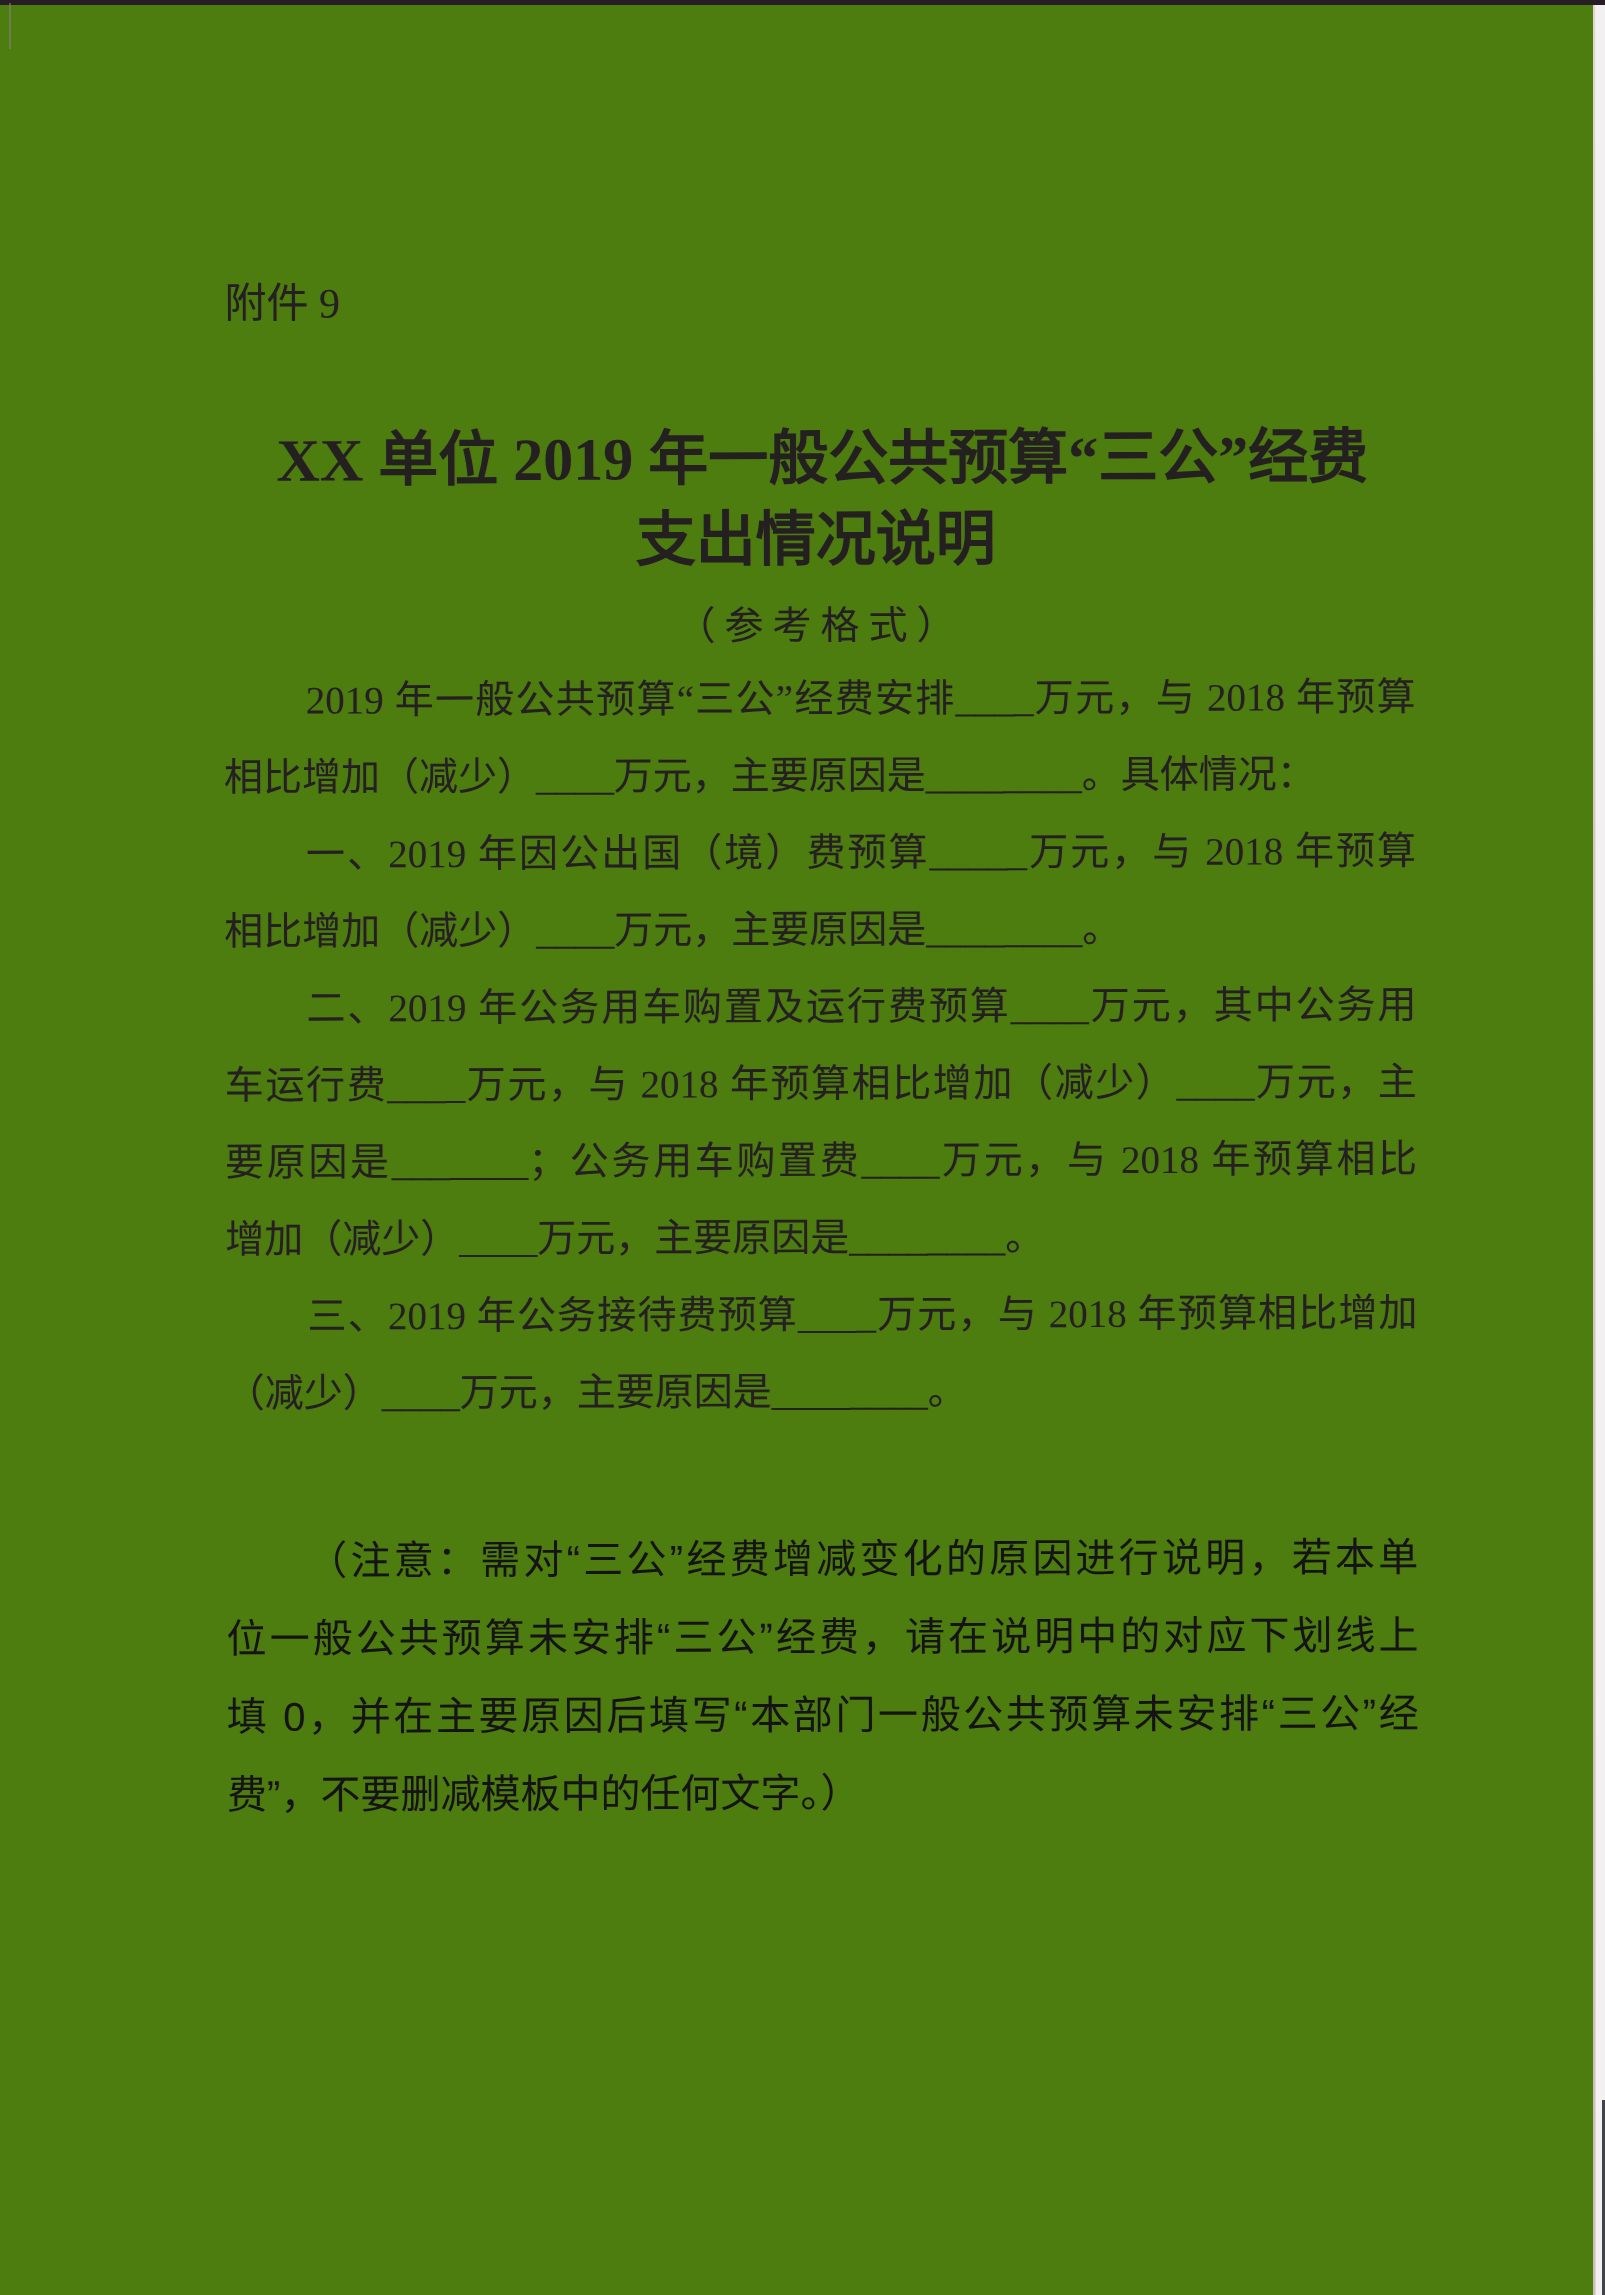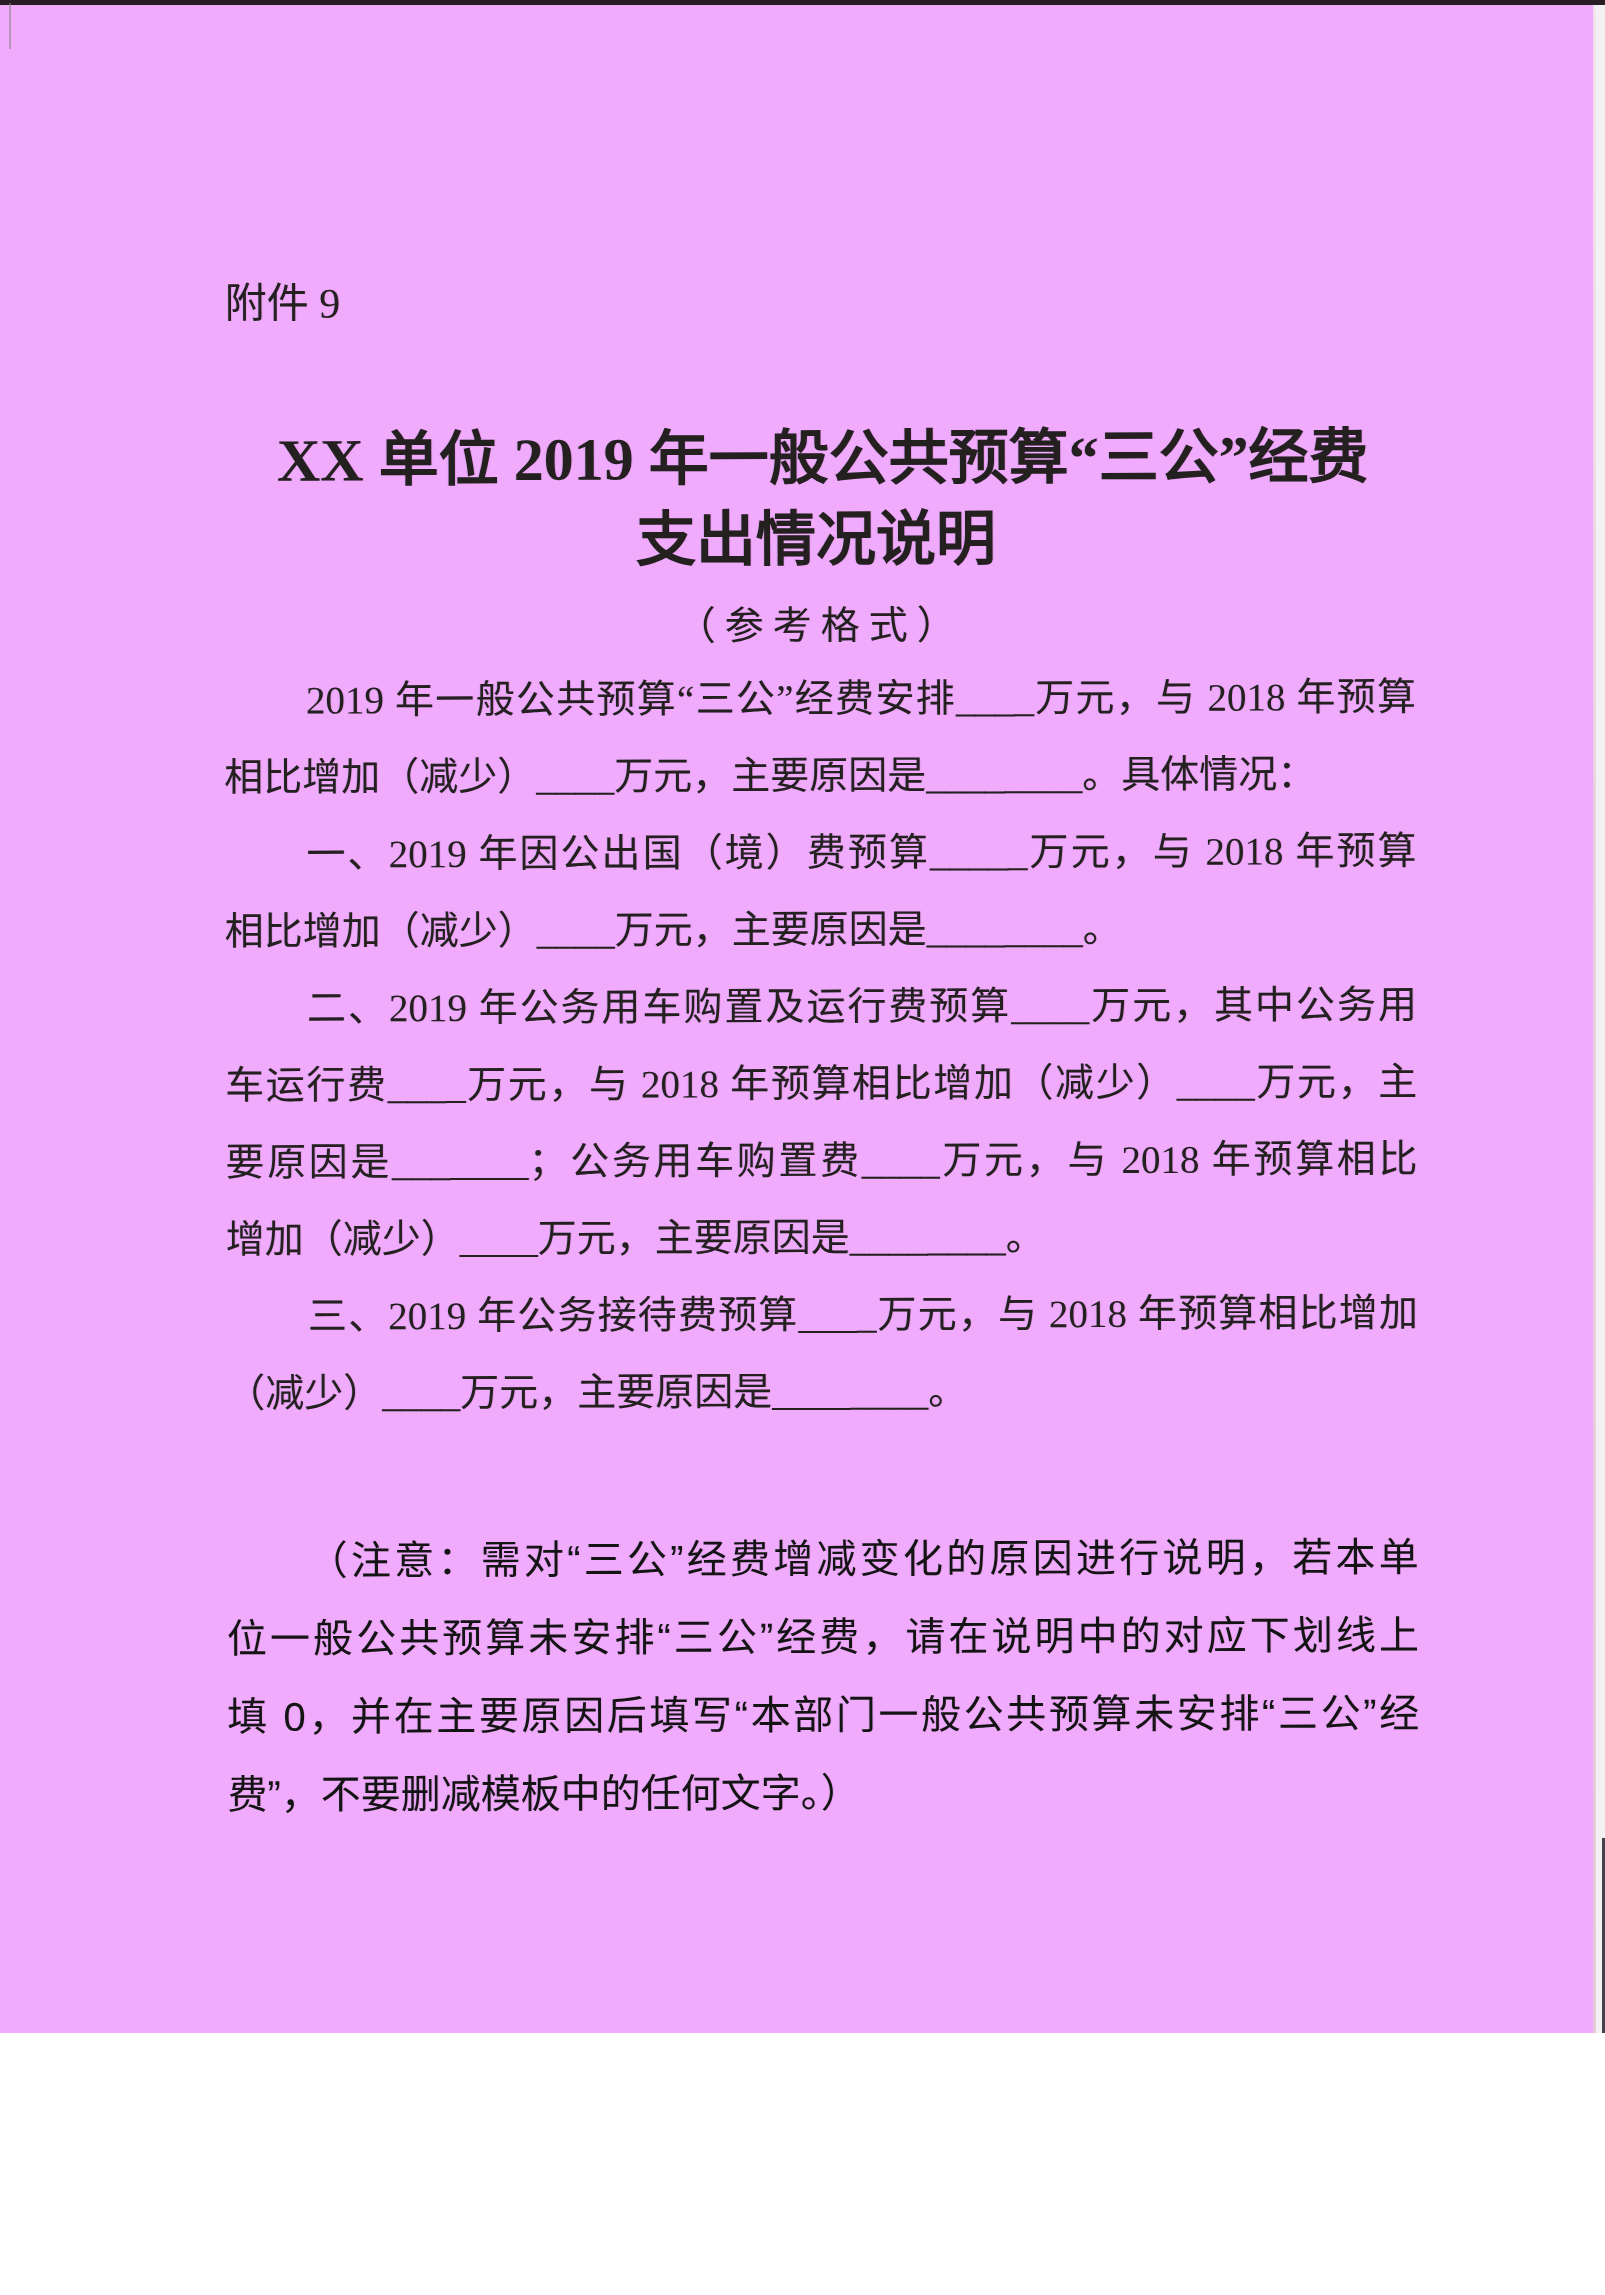--- a/index.html
+++ b/index.html
@@ -1,21 +1,21 @@
 <!DOCTYPE html>
 <html lang="zh-CN" style="font-size:10.4px"><head>
 <meta charset="utf-8">
 <style>
   html, body { margin: 0; padding: 0; background: #ffffff; }
 
   .page {
     position: relative;
     width: 1605px;
-    height: 2033px;
-    background: #f0abfc;
+    height: 2295px;
+    background: #4d7c0f;
     overflow: hidden;
     font-family: "Liberation Serif", "DejaVu Serif", serif;
     color: #242020;
   }
 
   
   .edge-top {
     position: absolute; top: 0; left: 0; right: 0; height: 4.6px;
     background: #281d25;
   }

